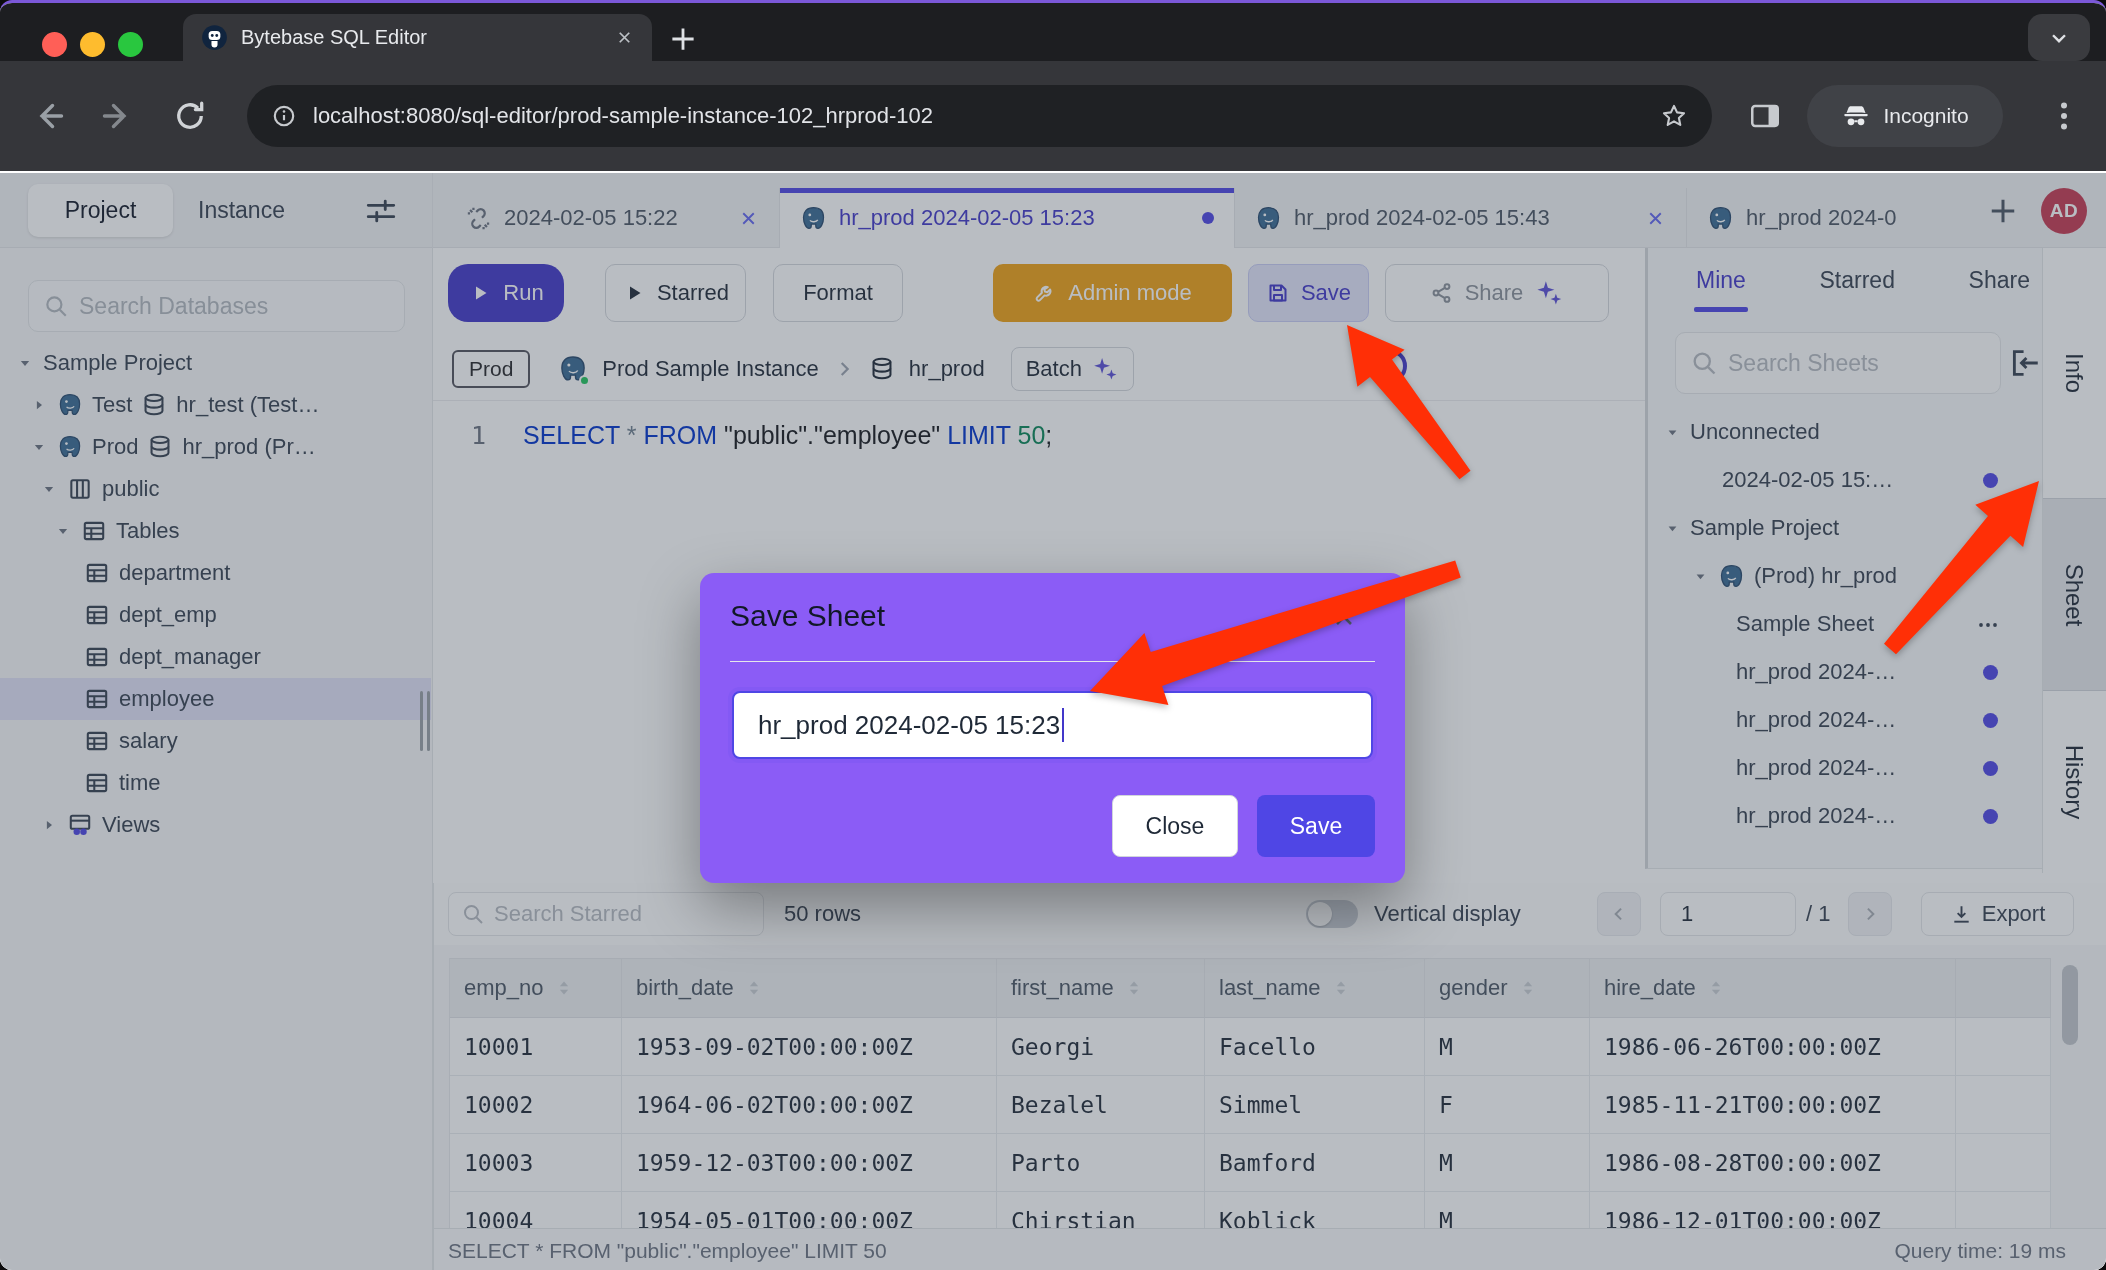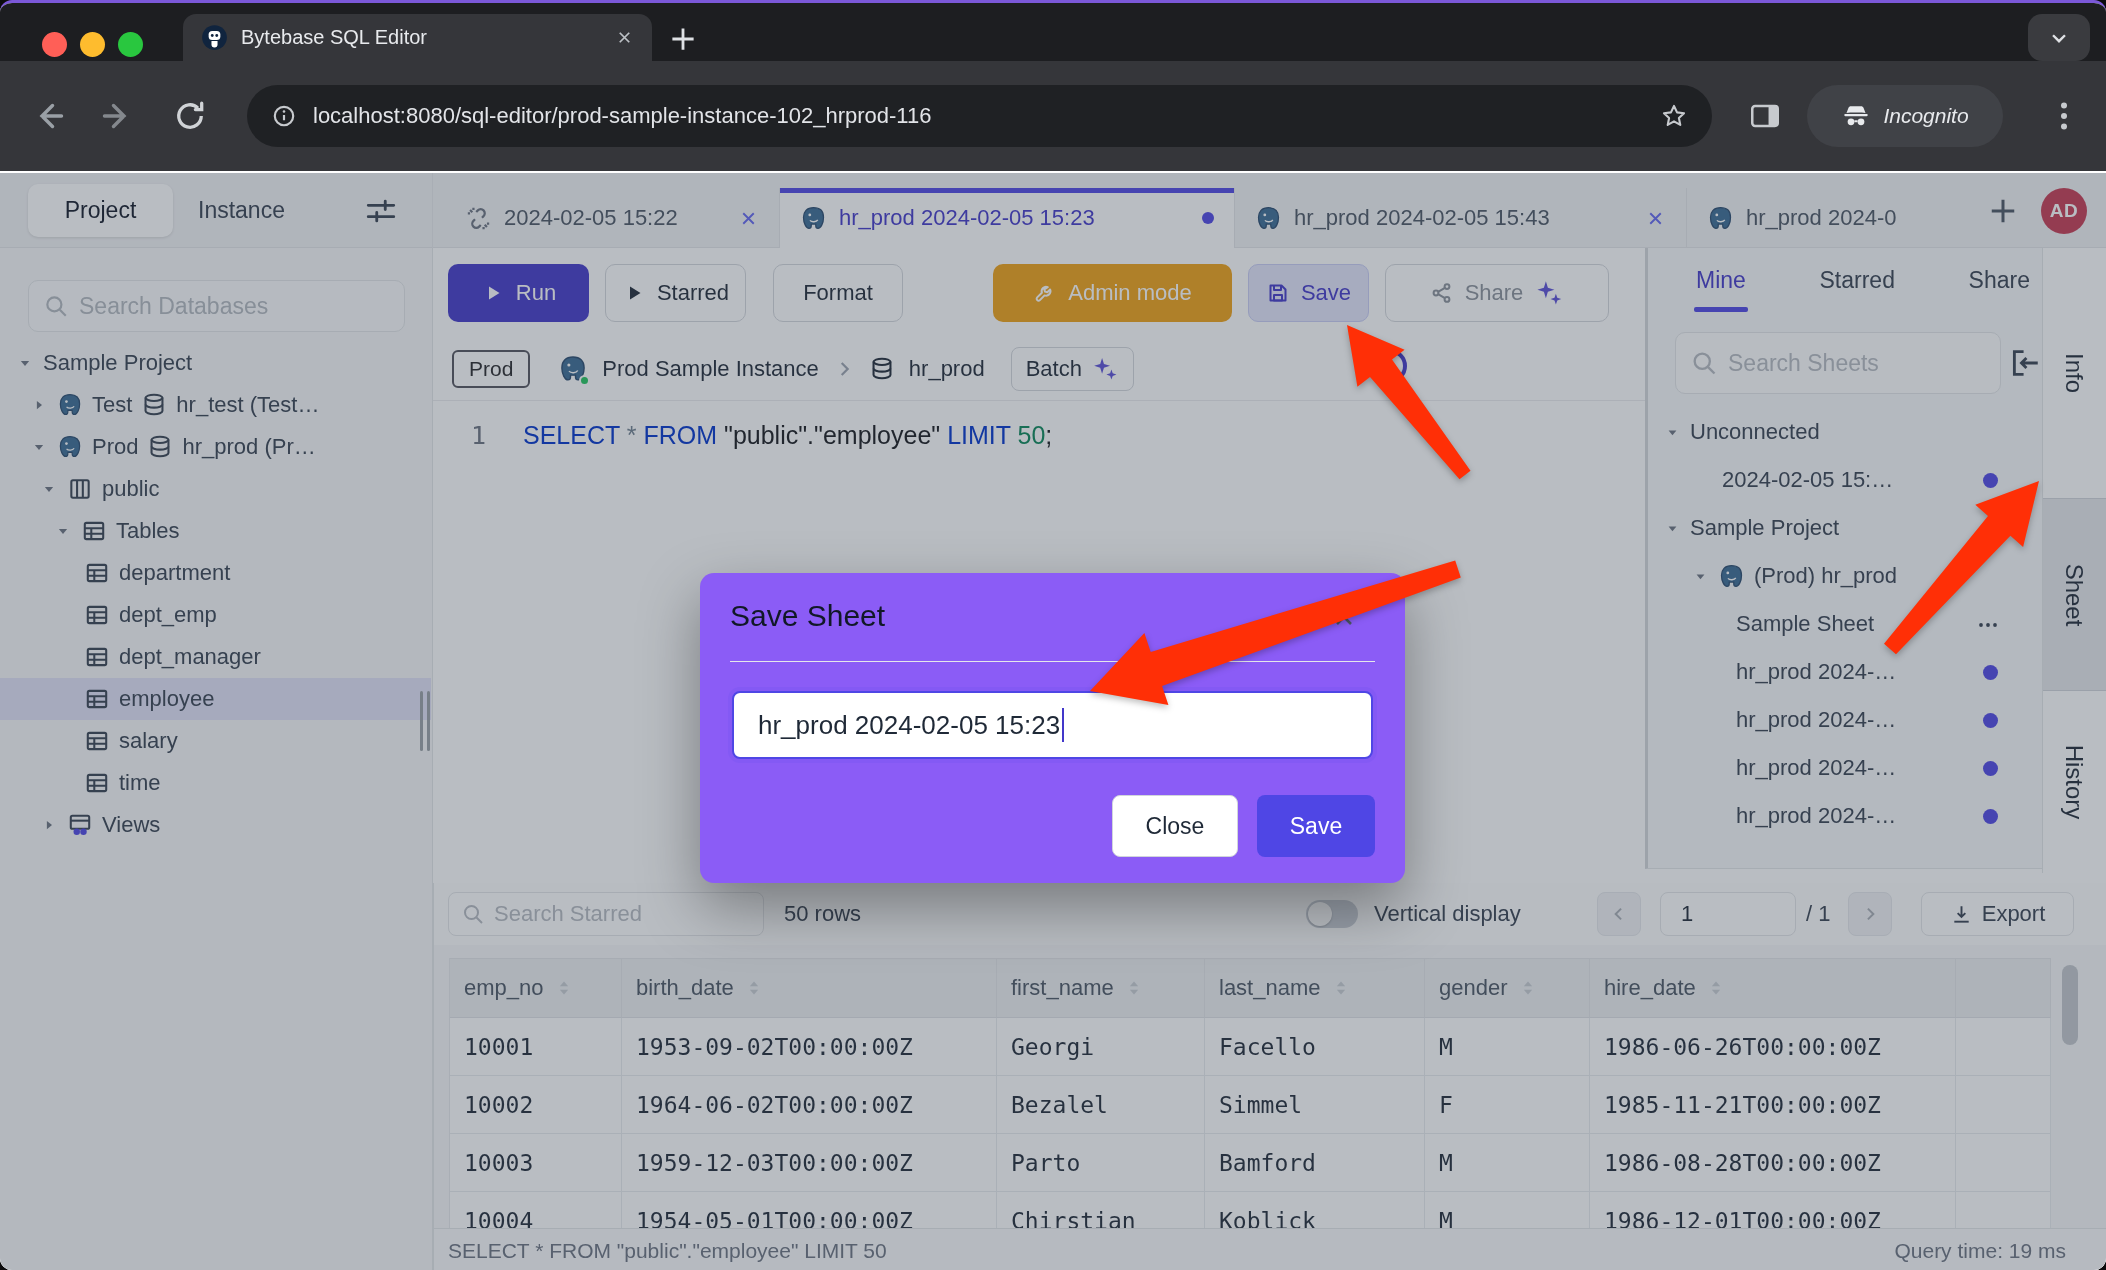--- a/index.html
+++ b/index.html
@@ -26,21 +26,21 @@
   .nav-ic{position:absolute;top:37px;width:36px;height:36px;color:#9aa0a6;}
   #nav-back{left:30px;}#nav-fwd{left:100px;color:#84888d;}
   #nav-reload{left:172px;color:#d0d3d6;}
   #urlpill{position:absolute;left:247px;top:24px;width:1465px;height:62px;border-radius:31px;background:#1f2124;display:flex;align-items:center;padding:0 24px;gap:16px;}
   #url-info{width:26px;height:26px;color:#c7cace;}
   #url-text{color:#e2e4e8;font-size:22px;white-space:nowrap;overflow:hidden;flex:1;}
   #url-star{width:28px;height:28px;color:#c7cace;}
   #sidepanel-btn{position:absolute;left:1748px;top:38px;width:34px;height:34px;color:#c7cace;}
   #incog{position:absolute;left:1807px;top:24px;width:196px;height:62px;border-radius:31px;background:#404247;display:flex;align-items:center;justify-content:center;gap:12px;color:#e8eaed;}
   #incog .icon{width:30px;height:30px;}
-  #incog-label{font-size:21px;font-style:italic;}
+  #incog-label{font-size:21px;}
   #kebab-btn{position:absolute;left:2046px;top:37px;width:36px;height:36px;color:#c7cace;}
 
   
   #app{position:absolute;left:0;top:170px;width:2106px;height:1100px;background:#fff;}
 
   
   #app-header{position:absolute;left:0;top:0;width:100%;height:75px;background:#f2f3f5;border-bottom:1px solid #e3e5e8;}
   #sidebar-header{position:absolute;left:0;top:0;width:433px;height:75px;border-right:1px solid #e7e9ec;}
   #proj-tab{position:absolute;left:28px;top:11px;width:145px;height:53px;background:#fff;border-radius:10px;box-shadow:0 1px 3px rgba(0,0,0,.12);display:flex;align-items:center;justify-content:center;font-size:23px;color:#111827;font-weight:500;}
   #inst-tab{position:absolute;left:198px;top:0;height:75px;display:flex;align-items:center;font-size:23px;color:#374151;}
@@ -73,21 +73,21 @@
   .tree-row .chev{width:18px;height:18px;color:#6b7280;}
   .tree-row .ticon{width:26px;height:26px;color:#374151;}
   #sb-resize{position:absolute;right:2px;top:443px;height:60px;width:10px;display:flex;gap:4px;}
   #sb-resize i{width:3px;height:100%;background:#9aa0a6;border-radius:2px;}
 
   
   #main-col{position:absolute;left:433px;top:75px;width:1212px;height:635px;background:#fff;}
   #toolbar{position:absolute;left:0;top:0;width:100%;height:90px;}
   .btn{position:absolute;top:16px;height:58px;border-radius:10px;display:flex;align-items:center;justify-content:center;gap:11px;font-size:22px;border:1px solid transparent;cursor:pointer;}
   .btn .icon{width:24px;height:24px;}
-  #btn-run{left:15px;width:141px;background:#4338ca;color:#fff;}
+  #btn-run{left:15px;width:116px;background:#4338ca;color:#fff;border-radius:20px;}
   #btn-explain{left:172px;width:141px;background:#fff;border-color:#d4d7dc;color:#1f2937;}
   #btn-format{left:340px;width:130px;background:#fff;border-color:#d4d7dc;color:#1f2937;}
   #btn-admin{left:560px;width:239px;background:#f0a114;color:#fff;}
   #btn-save{left:815px;width:121px;background:#e3e5fb;border-color:#c9cdf5;color:#4338ca;}
   #btn-share{left:952px;width:224px;background:#fff;border-color:#d4d7dc;color:#8b919a;}
   #btn-share .spark{color:#5b4fd8;width:30px;height:30px;}
   #breadcrumb{position:absolute;left:0;top:90px;width:100%;height:62px;display:flex;align-items:center;padding-left:19px;gap:14px;}
   #env-chip{border:2px solid #52525b;border-radius:6px;padding:5px 15px;font-size:21px;color:#27272a;}
   .bc-pg{position:relative;width:30px;height:30px;margin-left:14px;}
   .bc-pg .gdot{position:absolute;right:-2px;bottom:-2px;width:11px;height:11px;border-radius:50%;background:#22c55e;border:2px solid #fff;}
@@ -229,21 +229,21 @@
         </svg>
       </span>
     <div id="urlpill">
       <span class="icon" id="url-info">
           <svg viewBox="0 0 24 24" fill="none" stroke="currentColor" stroke-width="2">
             <circle cx="12" cy="12" r="8.5"></circle>
             <path d="M12 11v5"></path>
             <circle cx="12" cy="7.8" r="1.2" fill="currentColor" stroke="none"></circle>
           </svg>
         </span>
-      <span id="url-text">localhost:8080/sql-editor/prod-sample-instance-102_hrprod-116</span>
+      <span id="url-text">localhost:8080/sql-editor/prod-sample-instance-102_hrprod-102</span>
       <span class="icon" id="url-star">
           <svg viewBox="0 0 24 24" fill="none" stroke="currentColor" stroke-width="1.8" stroke-linejoin="round">
             <path d="M12 3.4l2.6 5.5 6 .7-4.4 4.1 1.2 5.9-5.4-3-5.4 3 1.2-5.9L3.4 9.6l6-.7z"></path>
           </svg>
         </span>
     </div>
     <span class="icon" id="sidepanel-btn">
         <svg viewBox="0 0 24 24">
           <rect x="3" y="5" width="18" height="14" rx="2" fill="none" stroke="currentColor" stroke-width="1.8"></rect>
           <path d="M14.5 5H19a2 2 0 012 2v10a2 2 0 01-2 2h-4.5z" fill="currentColor"></path>

